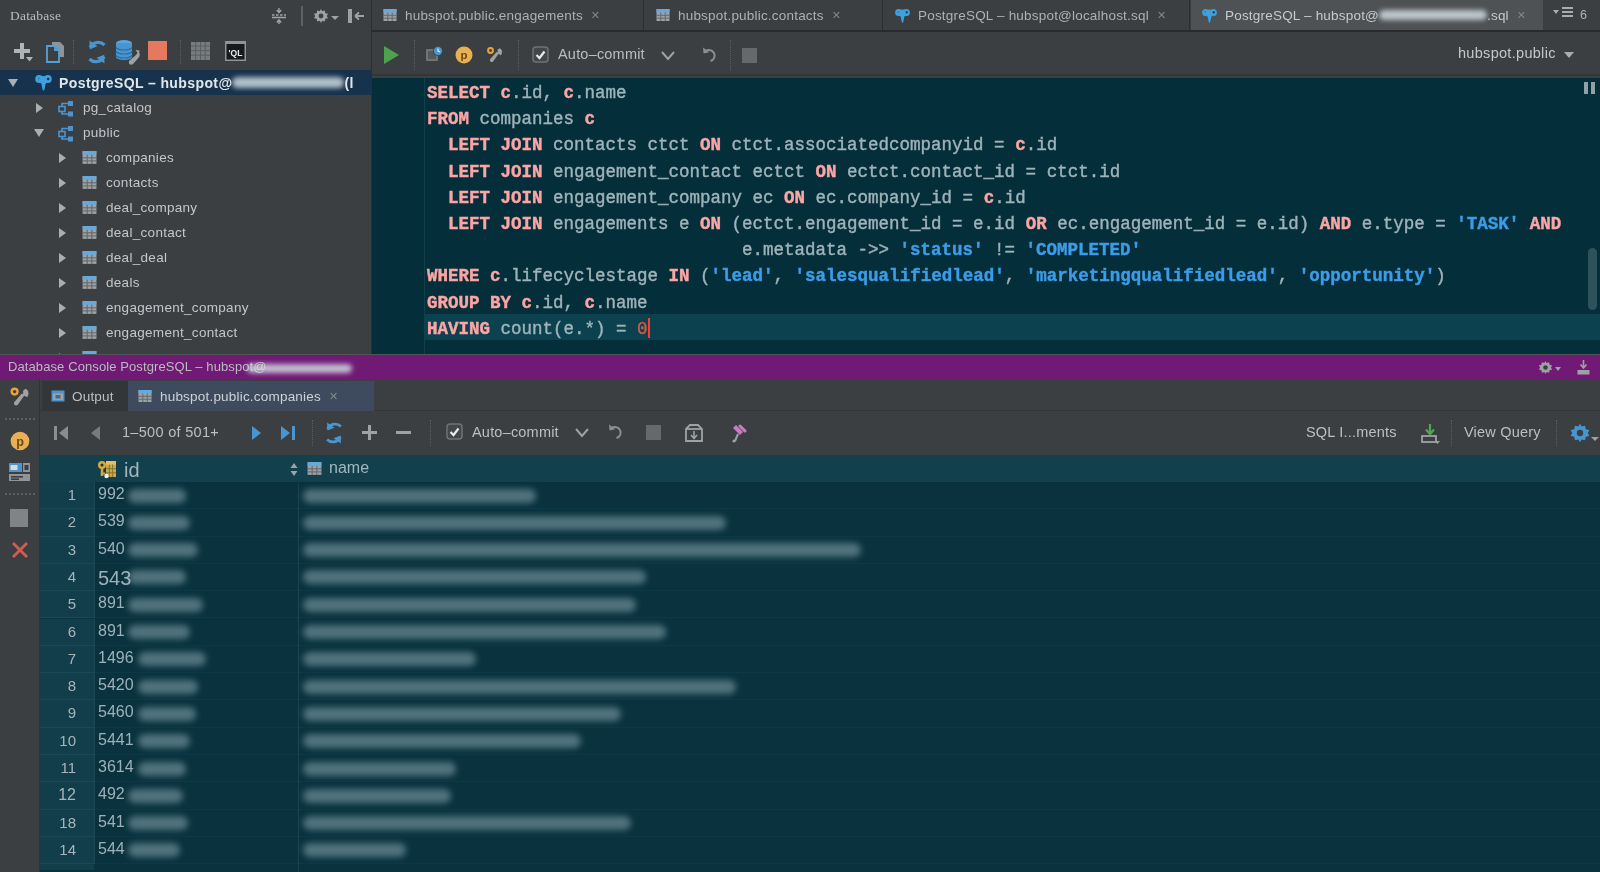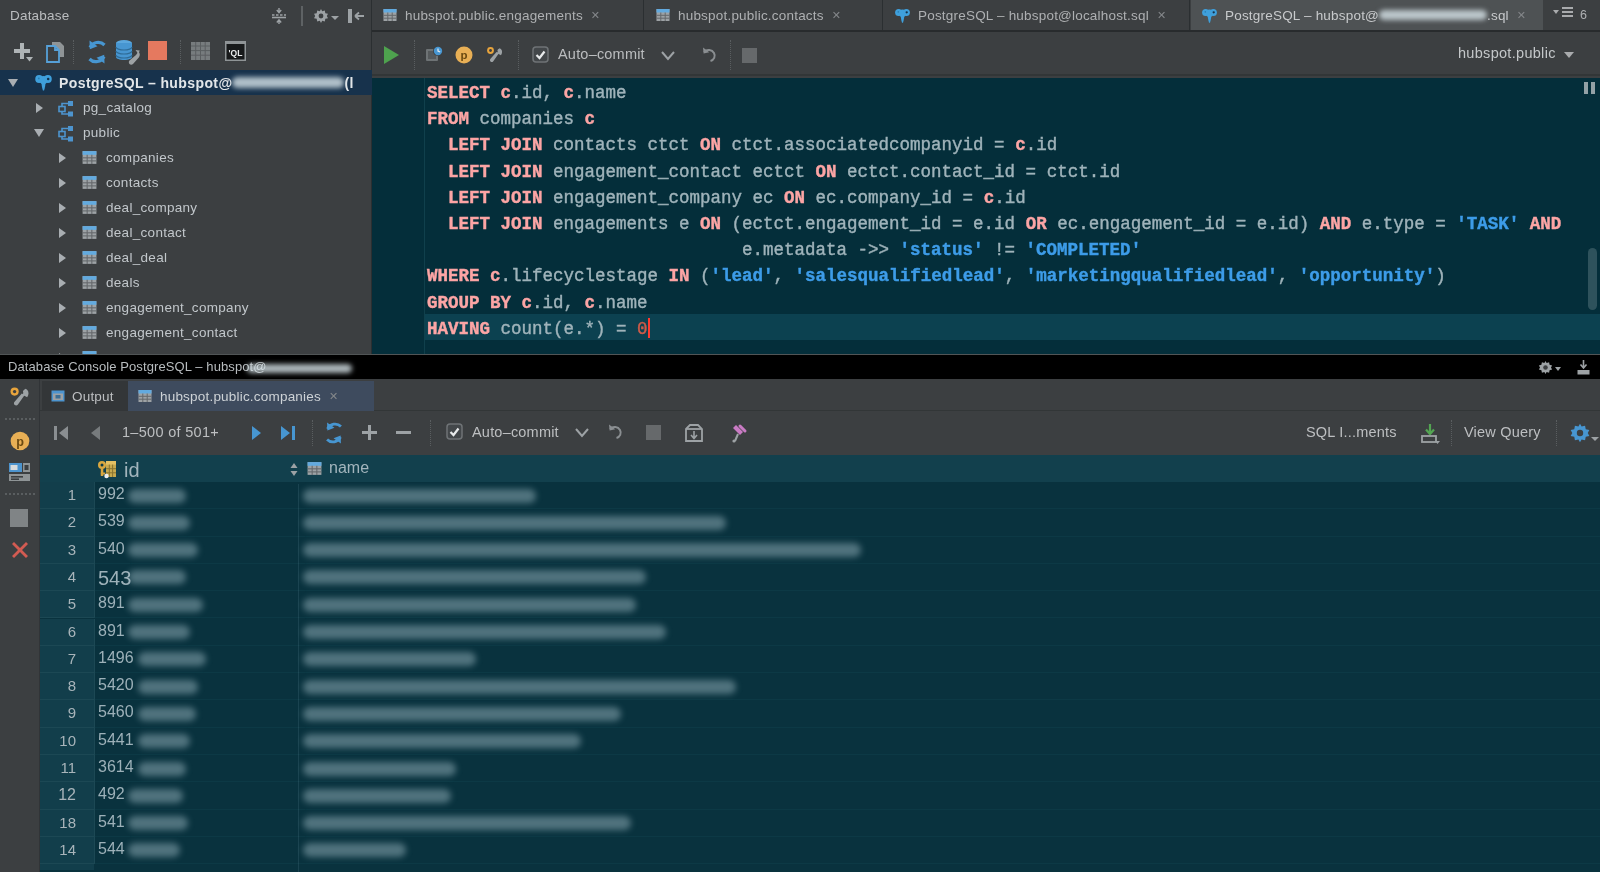--- a/index.html
+++ b/index.html
@@ -170,21 +170,21 @@
 
     <div class="abs" style="left:276px; top:239.5px; width:2px; height:20.5px; background:#FF3B30;"></div>
 
     <div class="abs" style="left:1212px; top:4px; width:4px; height:12px; background:#93A1A6;"></div>
     <div class="abs" style="left:1219px; top:4px; width:4px; height:12px; background:#93A1A6;"></div>
 
     <div class="abs" style="left:1216px; top:170px; width:9px; height:62px; background:rgba(170,190,196,0.25); border-radius:5px;"></div>
   </div>
 
   <div class="abs" style="left:0; top:0; width:372px; height:354px; background:#3C3F41; border-right:1px solid #2B2F31;">
-    <div class="abs txt" style="left:10px; top:8px; font-size:13.5px; letter-spacing:0.2px;">Database</div>
+    <div class="abs txt" style="left:10px; top:8px; font-size:13.5px; letter-spacing:0.2px;font-family:Liberation Serif, serif;">Database</div>
     <div id="dbheadericons">
       <svg class="abs" style="left:270px; top:7px;" width="18" height="18" viewBox="0 0 18 18">
           <g stroke="#9DA2A5" stroke-width="1.6">
             <line x1="2" y1="8" x2="16" y2="8" stroke-dasharray="2.5 1.5"></line>
             <line x1="2" y1="10.5" x2="16" y2="10.5"></line>
           </g>
           <path d="M9 1 L9 5 M6.8 3 L9 5.6 L11.2 3" stroke="#9DA2A5" stroke-width="1.4" fill="none"></path>
           <path d="M9 17 L9 13.5 M6.8 15.5 L9 12.9 L11.2 15.5" stroke="#9DA2A5" stroke-width="1.4" fill="none"></path>
         </svg>
       <div class="abs" style="left:301px; top:6px; width:2px; height:20px; background:#5E6264;"></div>
@@ -410,21 +410,21 @@
               <line x1="1.5" y1="11.2" x2="14.5" y2="11.2"></line>
             </g>
           </svg>
           <span style="margin-left: 8px;"></span>
         </div>
     </div>
   </div>
 
   <div class="abs" style="left:0; top:354px; width:1600px; height:518px; background:#3C3F41;"></div>
 
-  <div class="abs" style="left:0; top:354px; width:1600px; height:25px; background:#000000; border-top:1px solid #515556;">
+  <div class="abs" style="left:0; top:354px; width:1600px; height:25px; background:#701a75; border-top:1px solid #515556;">
     <span class="abs" style="left:8px; top:4px; font-size:13px; letter-spacing:0.1px; color:#B8BCBF;">Database Console PostgreSQL – hubspot@</span>
     <span class="smw" style="left:247px; top:9px; width:105px; height:9px;"></span>
     <svg class="abs" style="left:1537px; top:4px;" width="17" height="17" viewBox="0 0 18 18">
         <path d="M9 2 L10.2 4.2 L12.8 3.5 L13.3 6.2 L16 6.8 L14.8 9 L16 11.2 L13.3 11.8 L12.8 14.5 L10.2 13.8 L9 16 L7.8 13.8 L5.2 14.5 L4.7 11.8 L2 11.2 L3.2 9 L2 6.8 L4.7 6.2 L5.2 3.5 L7.8 4.2 Z" fill="#9DA2A5"></path>
         <circle cx="9" cy="9" r="2.4" fill="#3C3F41"></circle>
       </svg>
     <span class="abs" style="left:1555px; top:12px; width:0; height:0; border-top:4px solid #9DA2A5; border-left:3.5px solid transparent; border-right:3.5px solid transparent;"></span>
     <svg class="abs" style="left:1575px; top:4px;" width="17" height="17" viewBox="0 0 17 17">
         <path d="M8.5 1 L8.5 8 M5.5 5.5 L8.5 9 L11.5 5.5" stroke="#9DA2A5" stroke-width="1.6" fill="none"></path>
         <rect x="2.5" y="11" width="12" height="4.5" fill="#9DA2A5"></rect>

